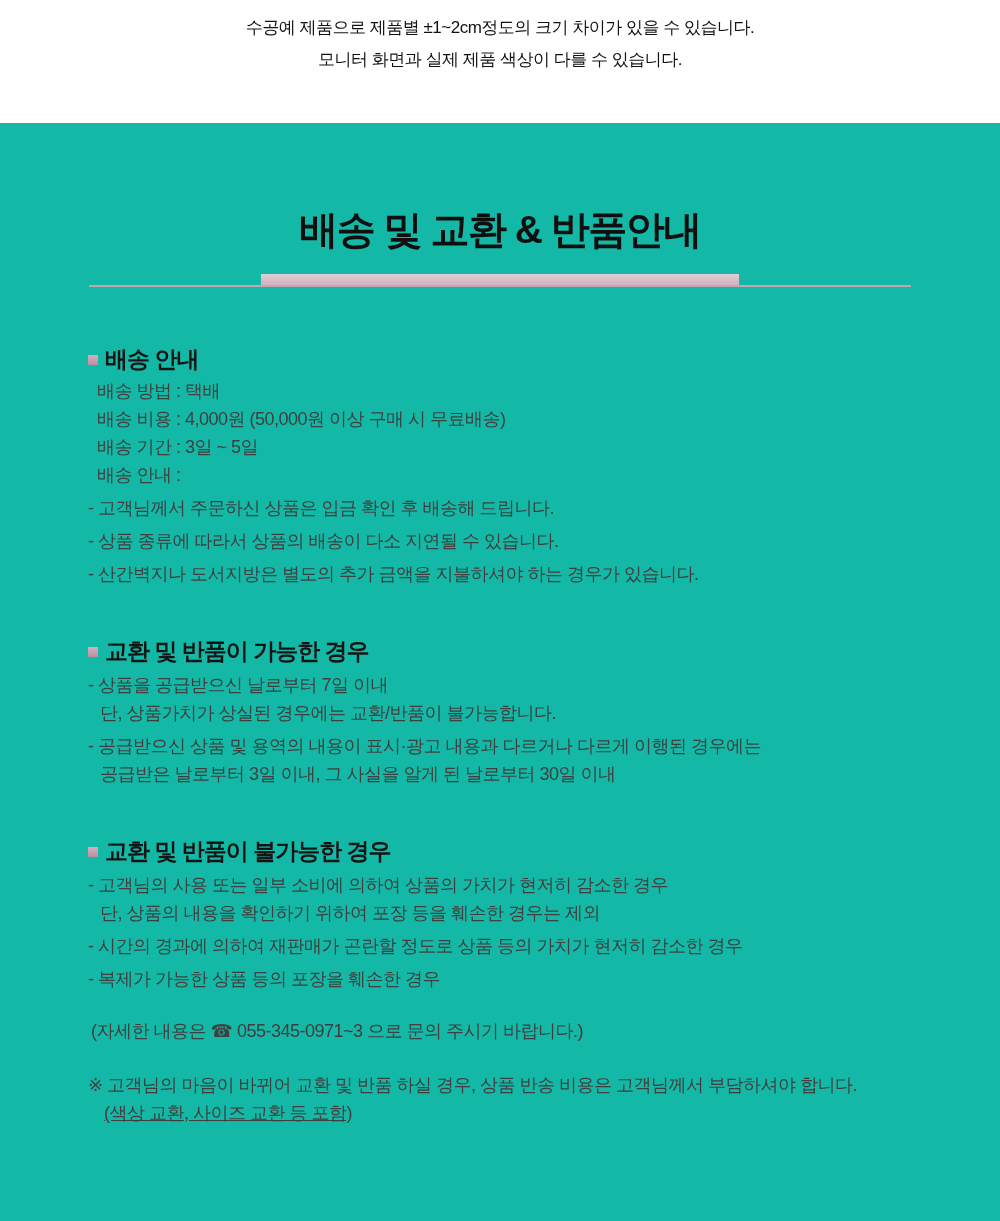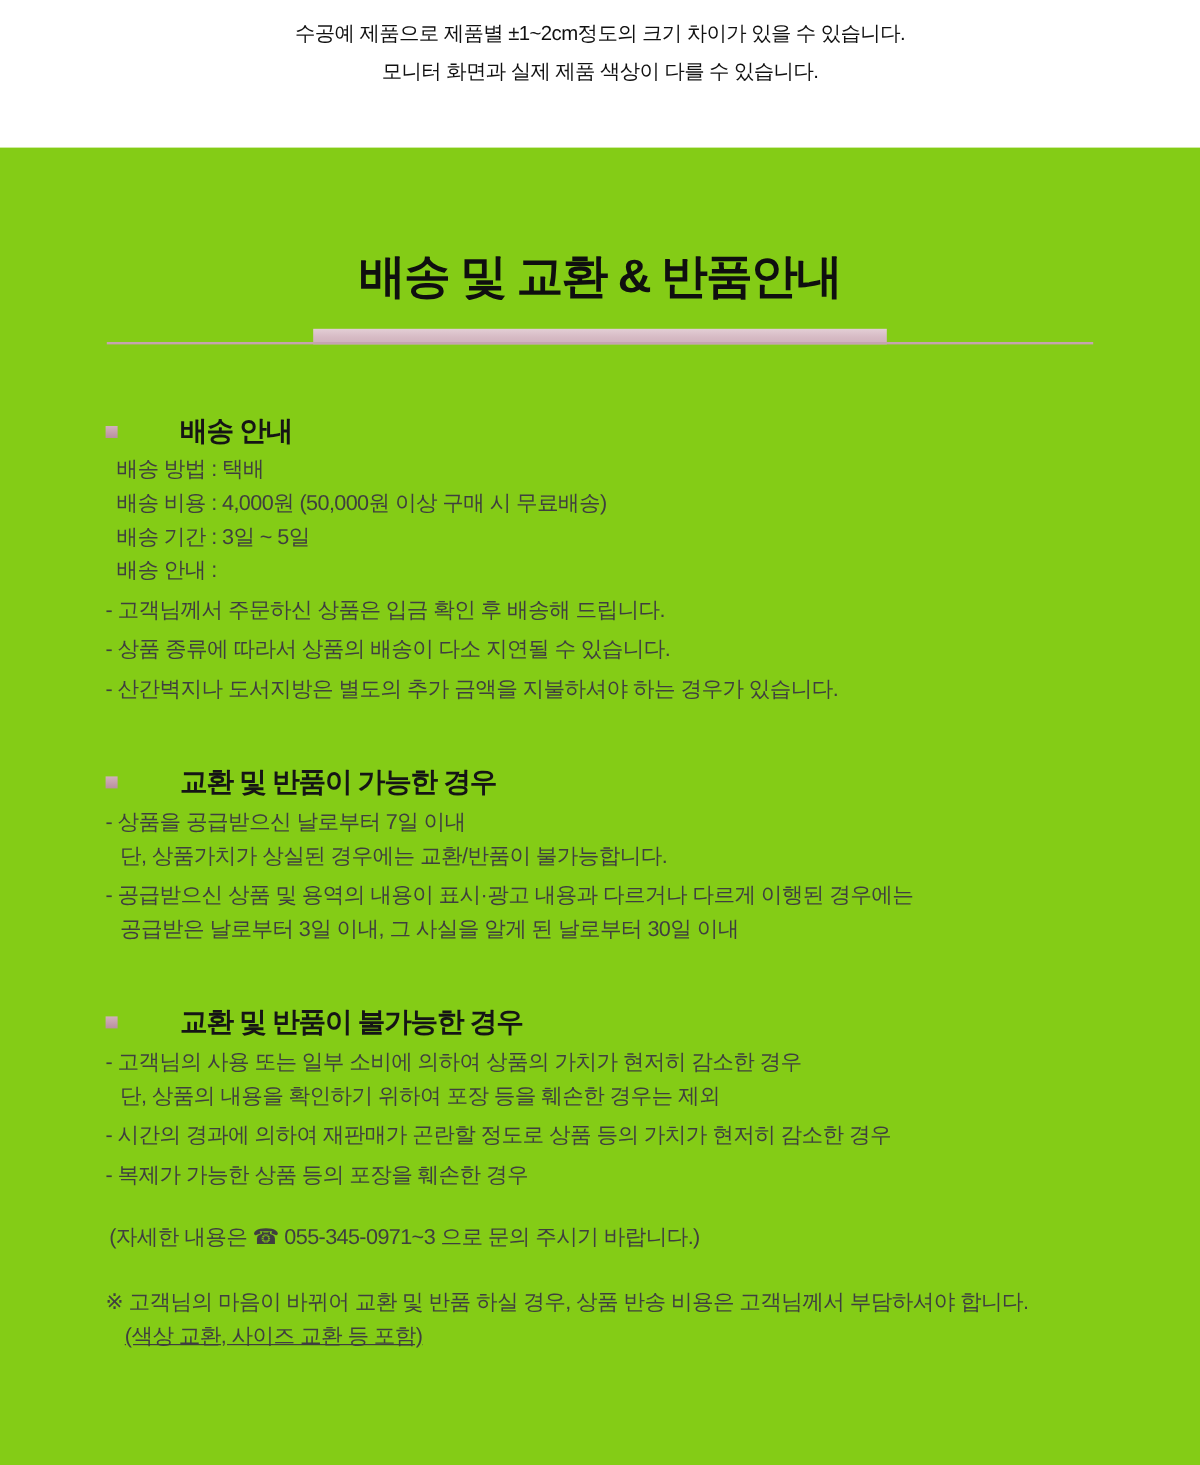--- a/index.html
+++ b/index.html
@@ -9,42 +9,42 @@
     font-family:"Liberation Sans","DejaVu Sans",sans-serif;
     -webkit-font-smoothing:antialiased;
   }
   .page { width:1000px; height:1221px; background:#ffffff; overflow:hidden; }
 
   
   .disclaimer { height:123px; background:#ffffff; text-align:center; padding-top:12px; }
   .disclaimer p { font-size:17px; line-height:32px; color:#111111; font-weight:normal; letter-spacing:-0.5px; }
 
   
-  .notice { background:#84cc16; height:1098px; }
+  .notice { background:#14b8a6; height:1098px; }
   .page-title {
     text-align:center; padding-top:80px;
     font-size:39px; font-weight:bold; color:#0f0f0f; letter-spacing:-1.5px;
   }
   .divider { position:relative; height:15px; margin-top:17px; }
   .divider-bar {
     position:absolute; top:0; left:50%; transform:translateX(-50%);
     width:478px; height:13px;
     background:linear-gradient(180deg,#e3ced5 0%,#d6bac4 55%,#cfb0bb 100%);
   }
   .divider-line {
     position:absolute; top:11px; left:50%; transform:translateX(-50%);
     width:822px; height:2px; background:#c6a4b0;
   }
 
   .content { padding:55px 60px 0 88px; }
   .section + .section { margin-top:48px; }
   .sec-head {
     display:flex; align-items:center;
     font-size:23px; font-weight:bold; color:#151515;
-    line-height:30px; letter-spacing:-1px; margin-bottom:3px;gap:45px;
+    line-height:30px; letter-spacing:-1px; margin-bottom:3px;
   }
   .bullet {
     width:10px; height:10px; flex:none;
     margin:2px 7px 0 0;
     background:linear-gradient(180deg,#d2b1bc 0%,#ba90a0 100%);
   }
   .line { font-size:18px; line-height:28px; color:#3f3f3f; letter-spacing:-0.5px; }
   .line.plain { padding-left:9px; }
   .line.dash  { margin-top:5px; }
   .line.cont  { padding-left:12px; }

